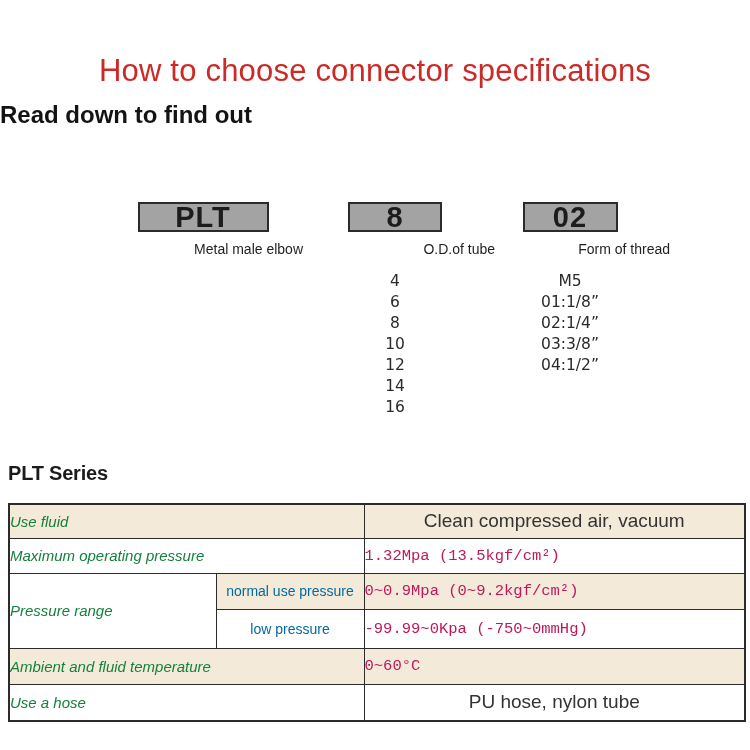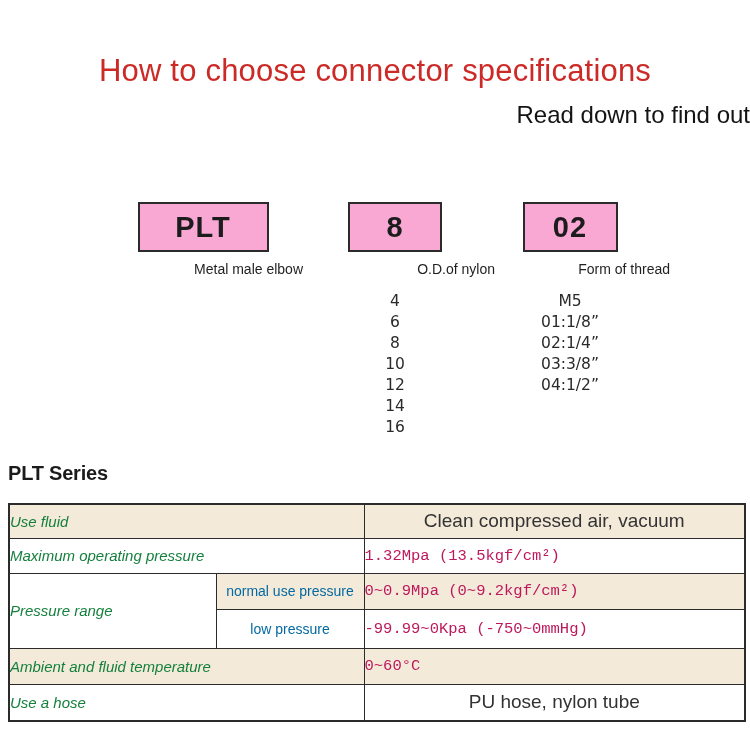--- a/index.html
+++ b/index.html
@@ -14,35 +14,35 @@
 
   
   .title {
     position: absolute; top: 53px; left: 0; width: 750px;
     margin: 0; text-align: center;
     font-size: 31px; font-weight: 500; color: #cb2a26;
     letter-spacing: 0.2px;
   }
   .subtitle {
     position: absolute; top: 101px; left: 0; width: 750px;
-    margin: 0; text-align: right;
-    font-size: 24px; font-weight: 400; color: #131313;
+    margin: 0; text-align: left;
+    font-size: 24px; font-weight: 700; color: #131313;
   }
 
   
   .code-col { position: absolute; top: 202px; text-align: center; }
   .col-1 { left: 103px; width: 200px; }
   .col-2 { left: 295px; width: 200px; }
   .col-3 { left: 470px; width: 200px; }
   .code-box {
-    box-sizing: border-box; height: 50px;
+    box-sizing: border-box; height: 30px;
     border: 2px solid #2b2b2b; margin: 0 auto;
     display: flex; align-items: center; justify-content: center;
     font-weight: 700; font-size: 29px; color: #1c1c1c; letter-spacing: 1px;
-    background: #f9a8d4;
+    background: #a3a3a3;
   }
   .w-plt { width: 131px; }
   .w-tube { width: 94px; }
   .w-thread { width: 95px; }
   .code-label { margin-top: 9px; font-size: 14px; color: #1f1f1f; text-align: right; }
   .options {
     margin-top: 14px;
     font-family: "DejaVu Sans", sans-serif;
     font-size: 15.5px; line-height: 21px; color: #2a2a2a;
     white-space: pre-line;
@@ -84,21 +84,21 @@
   <h2 class="subtitle">Read down to find out</h2>
 
   <div class="code-col col-1">
     <div class="code-box w-plt">PLT</div>
     <div class="code-label">Metal male elbow</div>
     <div class="options"></div>
   </div>
 
   <div class="code-col col-2">
     <div class="code-box w-tube">8</div>
-    <div class="code-label">O.D.of nylon</div>
+    <div class="code-label">O.D.of tube</div>
     <div class="options">4
 6
 8
 10
 12
 14
 16</div>
   </div>
 
   <div class="code-col col-3">

